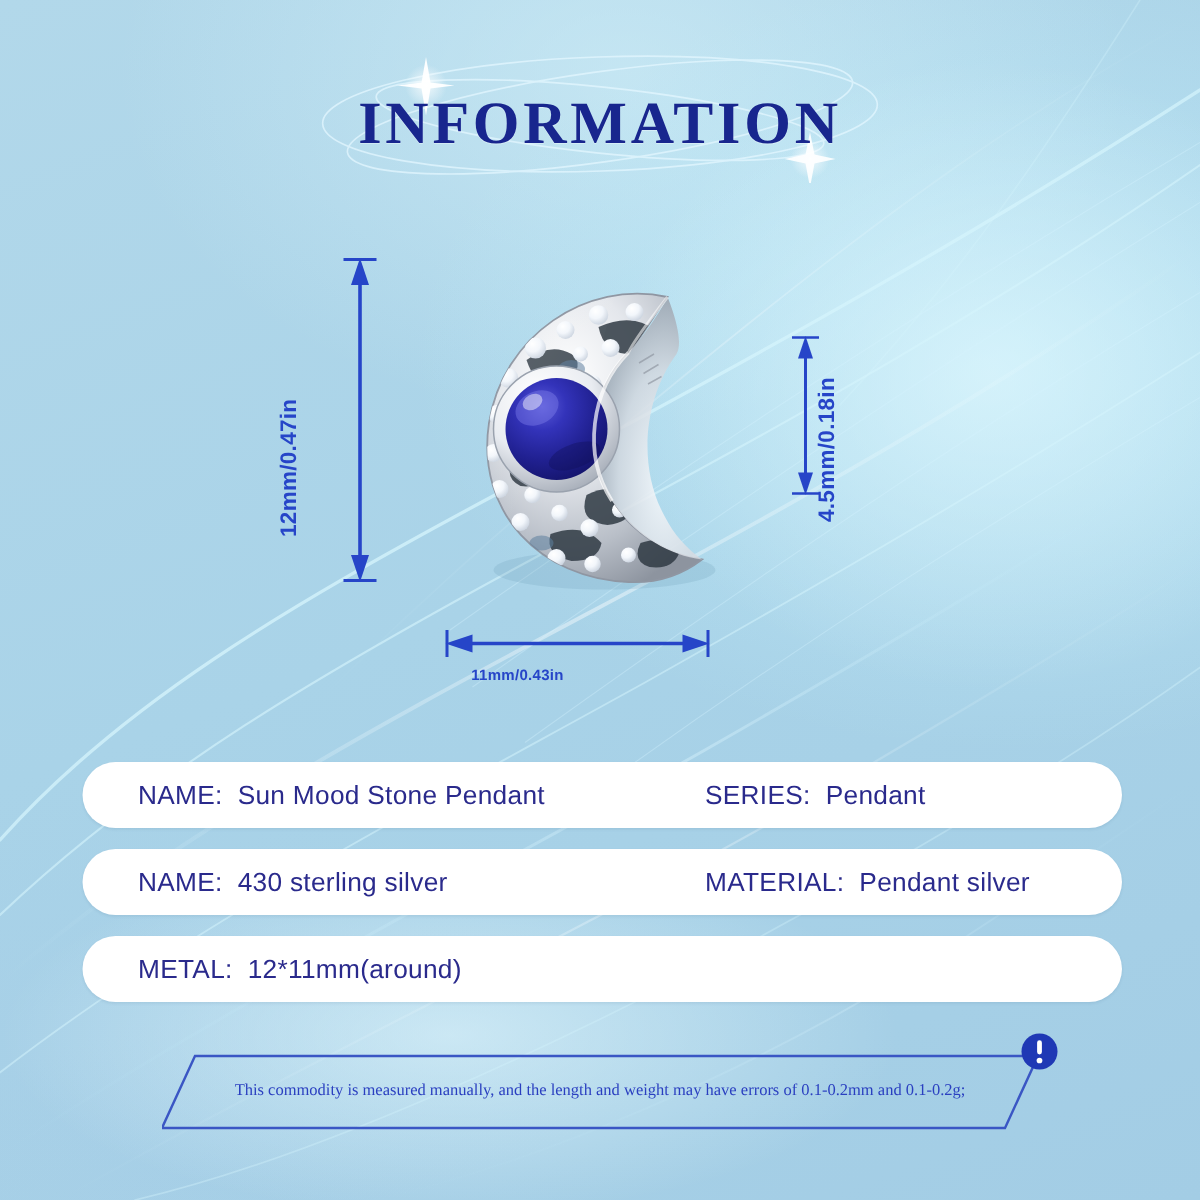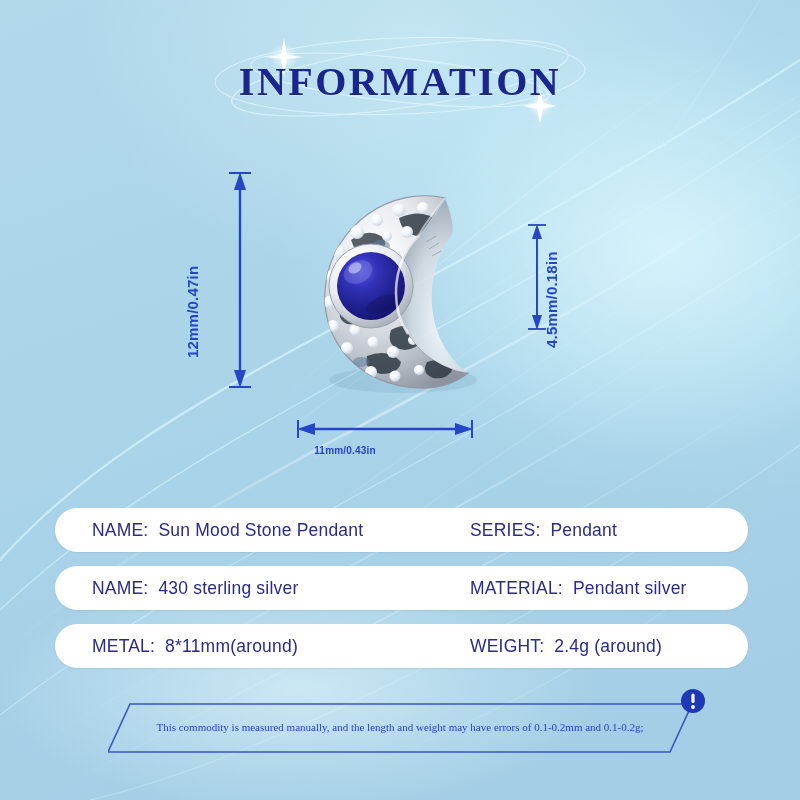--- a/index.html
+++ b/index.html
@@ -346,25 +346,21 @@
       </div>
       <div class="spec-cell right">
         <span class="spec-key">MATERIAL:</span>
         <span class="spec-val">Pendant silver</span>
       </div>
     </div>
 
     <div class="spec-row">
       <div class="spec-cell left">
         <span class="spec-key">METAL:</span>
-        <span class="spec-val">8*11mm(around)</span>
-      </div>
-      <div class="spec-cell right">
-        <span class="spec-key">WEIGHT:</span>
-        <span class="spec-val">2.4g (around)</span>
+        <span class="spec-val">12*11mm(around)</span>
       </div>
     </div>
   </div>
 
   <div class="notice">
     <svg style="position:absolute;left:0;top:0;width:584px;height:56px;" viewBox="0 0 584 56">
       <polygon points="22,4 584,4 562,52 0,52" fill="none" stroke="#3a56c4" stroke-width="1.6"></polygon>
     </svg>
     <div class="notice-text">
       <span class="notice-line">This commodity is measured manually, and the length and weight may have errors of 0.1-0.2mm and 0.1-0.2g;</span>

